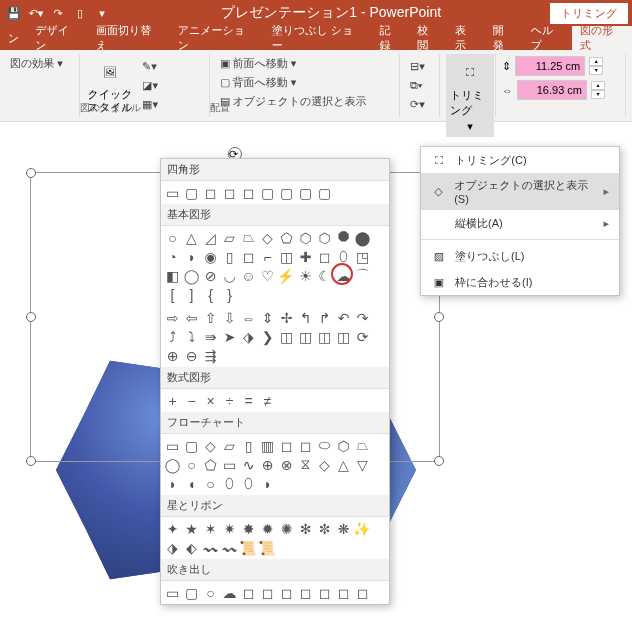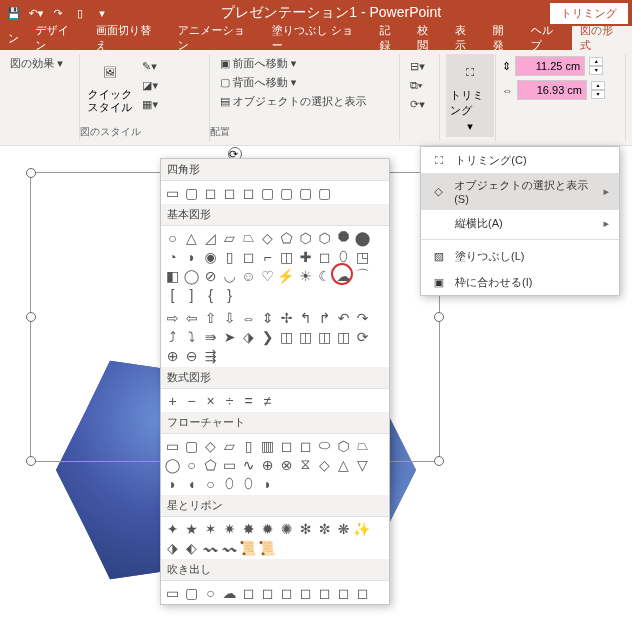--- a/index.html
+++ b/index.html
@@ -5,21 +5,21 @@
 *{box-sizing:border-box;margin:0;padding:0;font-family:"Yu Gothic UI","Meiryo",sans-serif;font-size:11px}
 body{background:#fff;width:632px;height:632px;overflow:hidden;position:relative}
 .titlebar{height:26px;background:#b7472a;display:flex;align-items:center;color:#fff;padding:0 4px}
 .qat{display:flex;gap:2px;align-items:center}
 .qat-btn{width:20px;height:20px;display:flex;align-items:center;justify-content:center;color:#fff}
 .title{flex:1;text-align:center;font-size:14px}
 .signin{background:#fff;color:#b7472a;padding:2px 10px;border:1px solid #fff;font-size:11px}
 .tabs{height:24px;background:#b7472a;display:flex;color:#fff;align-items:stretch}
 .tab{padding:4px 8px;cursor:pointer;display:flex;align-items:center}
 .tab.active{background:#f3f2f1;color:#b7472a}
-.ribbon{height:96px;background:#f3f2f1;border-bottom:1px solid #ddd;display:flex;padding:4px 0;position:relative}
+.ribbon{height:72px;background:#f3f2f1;border-bottom:1px solid #ddd;display:flex;padding:4px 0;position:relative}
 .group{border-right:1px solid #ddd;padding:0 6px;display:flex;flex-direction:column;position:relative}
 .group-label{position:absolute;bottom:2px;left:0;right:0;text-align:left;font-size:10px;color:#666}
 .ribbectl{display:flex;align-items:center;gap:2px;padding:2px 4px;color:#444}
 .bigbtn{width:48px;display:flex;flex-direction:column;align-items:center;padding:4px;gap:2px}
 .bigbtn .icon{width:28px;height:28px;display:flex;align-items:center;justify-content:center}
 .sizebox{display:flex;align-items:center;gap:4px;margin:2px 0}
 .sizebox input{width:70px;height:20px;border:1px solid #ccc;padding:0 4px;text-align:right;background:#f9a8d4}
 .spinner{width:14px;display:flex;flex-direction:column}
 .spinner div{height:9px;border:1px solid #ccc;font-size:6px;text-align:center;line-height:7px;background:#fff}
 .canvas{position:absolute;top:146px;left:0;right:0;bottom:0;background:#fff}

